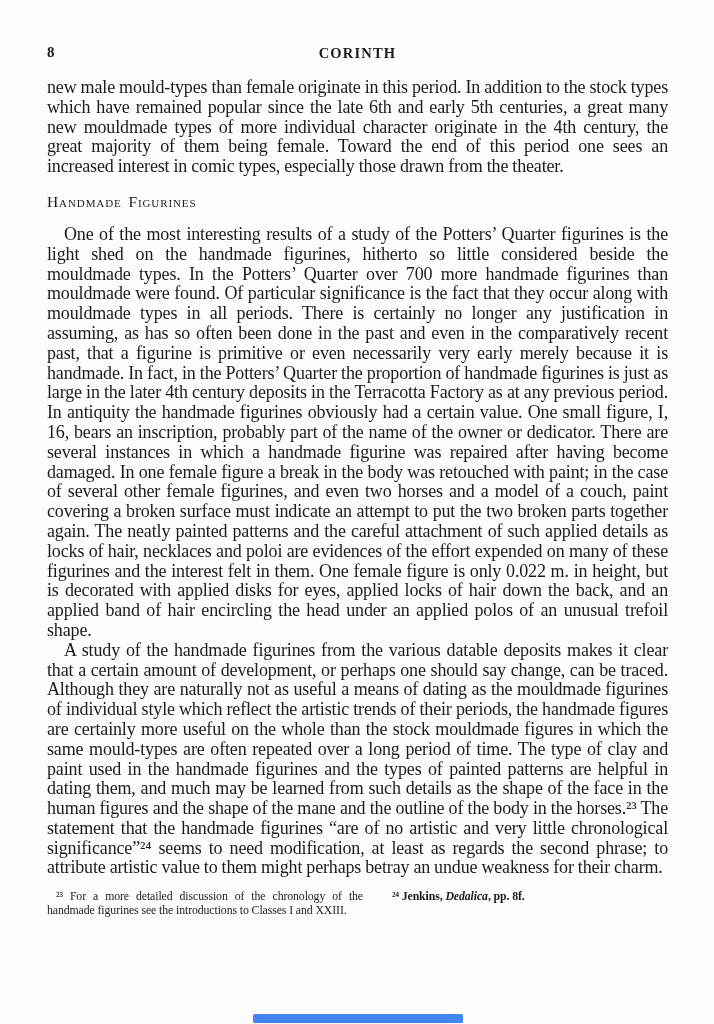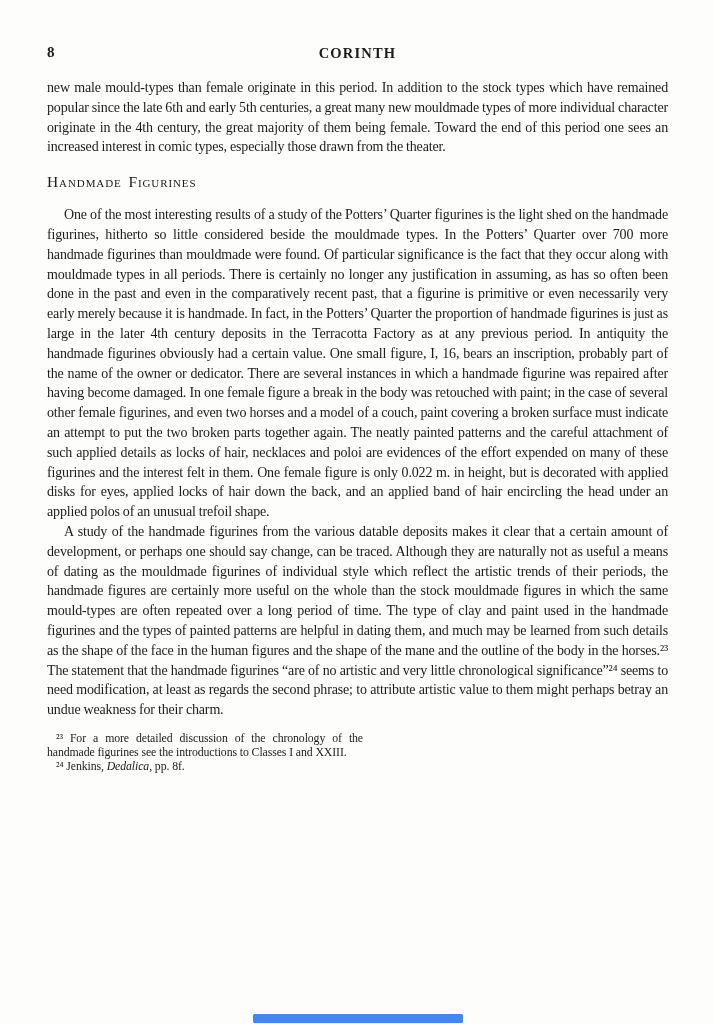--- a/index.html
+++ b/index.html
@@ -31,21 +31,21 @@
     font-weight: bold;
     letter-spacing: 0.5px;
   }
   .title {
     font-size: 14.5px;
     font-weight: bold;
     letter-spacing: 1.2px;
   }
   .para {
     margin: 0;
-    font-size: 14px;
+    font-size: 18px;
     line-height: 19.8px;
     text-align: justify;
     letter-spacing: -0.15px;
     word-spacing: -0.3px;
     text-indent: 17px;
   }
   .para.first { margin-top: 17px; text-indent: 0; }
   .section-heading {
     margin: 17px 0 15px 0;
     font-size: 15.5px;
@@ -54,29 +54,28 @@
     letter-spacing: 0.9px;
     word-spacing: 2px;
     line-height: 16px;
   }
   .section-heading.second { margin-top: 14px; margin-bottom: 9px; }
   .footnotes {
     display: flex;
     margin-top: 11px;
     font-size: 11.8px;
     line-height: 14.2px;
-    flex-direction: column;
   }
   .fn-col {
     text-align: justify;
     letter-spacing: -0.1px;
     text-indent: 9px;
   }
   .fn-col.left { width: 316px; margin-right: 20px; flex: 0 0 auto; }
-  .fn-col.right { flex: 1 1 auto; text-align: left; }
+  .fn-col.right { flex: 1 1 auto; text-align: left; font-weight: bold; }
   .progress-bar {
     position: absolute;
     left: 253px;
     bottom: 1px;
     width: 210px;
     height: 9px;
     border-radius: 1.5px;
     background: #4285f4;
   }
 </style>

